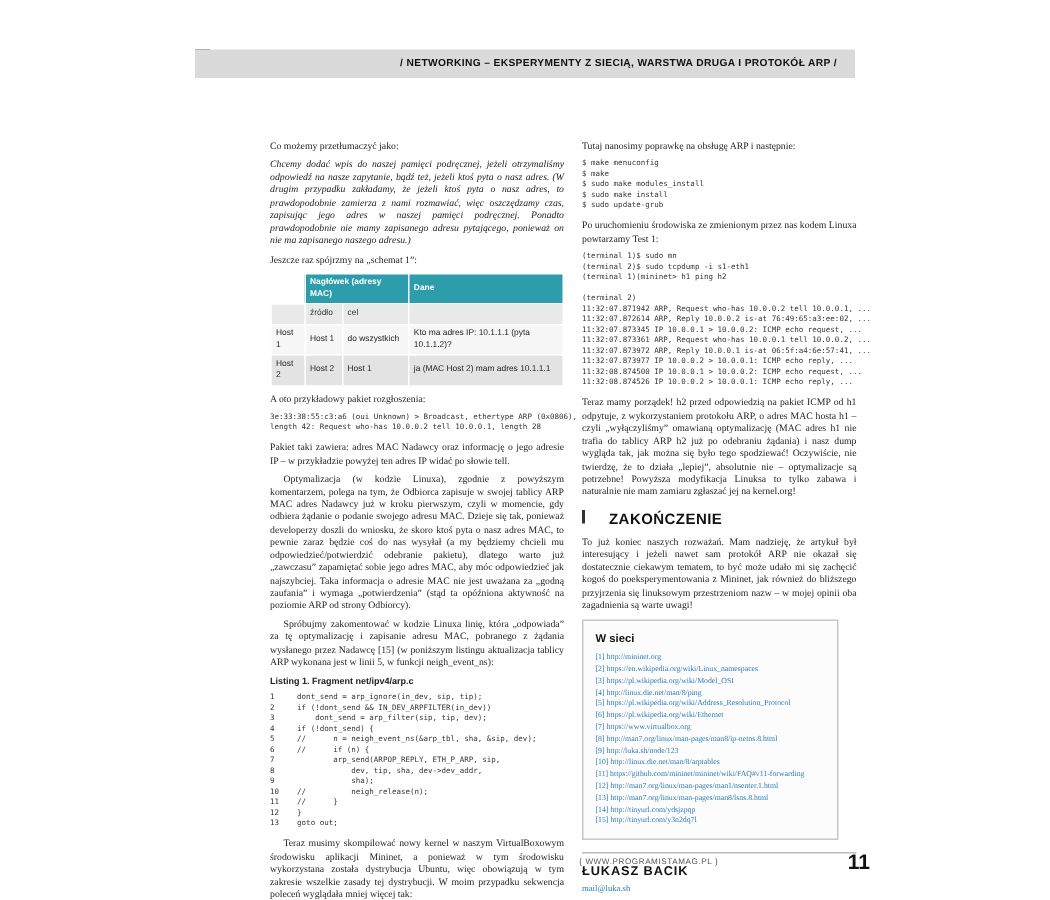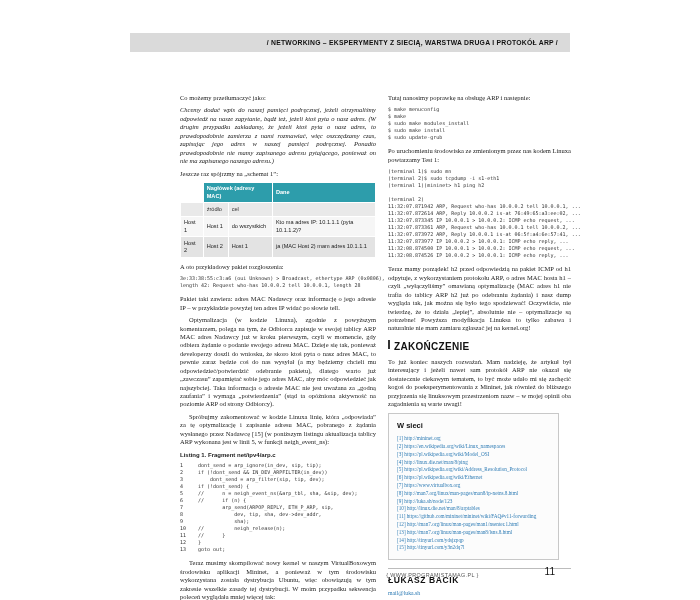--- a/index.html
+++ b/index.html
@@ -19,34 +19,34 @@
         font-family:"Liberation Sans", sans-serif;font-size:5.6px;text-align:left;}
   .schema-table th,.schema-table td{border:1px solid #ffffff;padding:2.5px 3px;vertical-align:middle;}
   .schema-table .teal{background:#2d9dab;color:#fff;font-weight:bold;}
   .schema-table .blank{background:transparent;}
   .schema-table .sub td{background:#e9e9e9;color:#333;}
   .schema-table .r1 td{background:#f6f6f6;}
   .schema-table .r2 td{background:#e3e3e3;}
   .code{font-family:"DejaVu Sans Mono", monospace;font-size:5px;line-height:1.4;white-space:pre;
         color:#333;margin:2px 0 6px 0;}
   .listing-caption{font-family:"Liberation Sans", sans-serif;font-weight:bold;font-size:6px;margin:5px 0 3px 0;}
-  .section-heading{display:flex;gap:4px;margin:7px 0 5px 0;
+  .section-heading{display:flex;gap:16px;margin:7px 0 5px 0;
         font-family:"Liberation Sans", sans-serif;font-weight:bold;font-size:10px;letter-spacing:.3px;color:#111;}
   .section-heading .bar{display:inline-block;width:2px;height:9px;background:#333;}
   .wsieci{border:1px solid #c8c8c8;background:#fcfcfc;padding:7px 8px;margin:5px 12px 8px 0;}
   .wsieci-title{font-family:"Liberation Sans", sans-serif;font-weight:bold;font-size:7.5px;margin-bottom:4px;color:#111;}
   .wsieci .link{display:block;color:#2f7cb5;font-size:5.2px;line-height:1.5;text-decoration:none;
         white-space:nowrap;overflow:hidden;text-overflow:ellipsis;}
   .author{border-top:1px solid #bcbcbc;padding-top:6px;}
   .author-name{font-family:Liberation Sans, sans-serif;font-weight:bold;font-size:8.5px;letter-spacing:.6px;color:#111;margin-bottom:3px;}
   .author-email{display:inline-block;color:#2f7cb5;font-size:5.8px;text-decoration:none;margin-bottom:3px;}
   .footer-site{position:absolute;left:340px;top:572px;width:185px;text-align:center;
         font-family:"Liberation Sans", sans-serif;font-size:5.4px;letter-spacing:.4px;color:#555;}
-  .page-number{position:absolute;left:533px;top:566px;width:22px;text-align:right;
-        font-family:"Liberation Sans", sans-serif;font-weight:normal;font-size:10px;color:#111;}
+  .page-number{position:absolute;left:558px;top:566px;width:22px;text-align:right;
+        font-family:"Liberation Sans", sans-serif;font-weight:bold;font-size:14px;color:#111;}
 </style>
 </head>
 <body>
 
 <div class="page">
 
   <div class="header-notch"></div>
   <div class="header-bar">
     <span>/   NETWORKING – EKSPERYMENTY Z SIECIĄ, WARSTWA DRUGA I PROTOKÓŁ ARP   /</span>
   </div>

